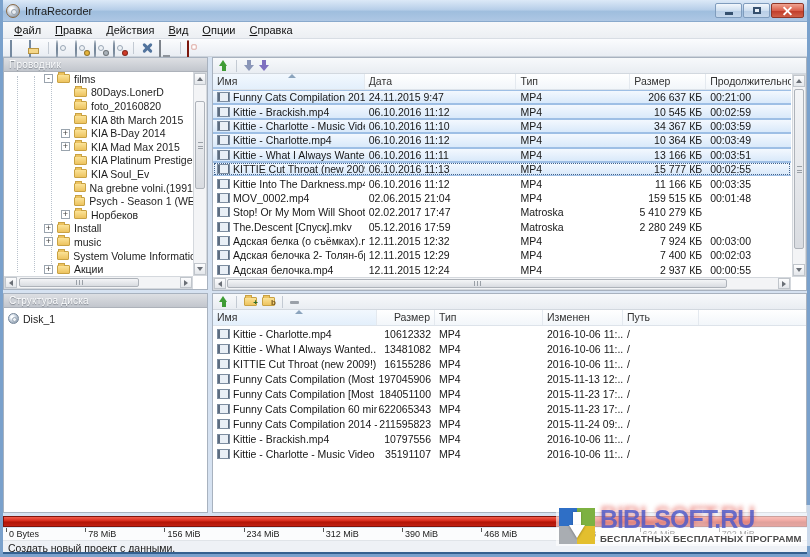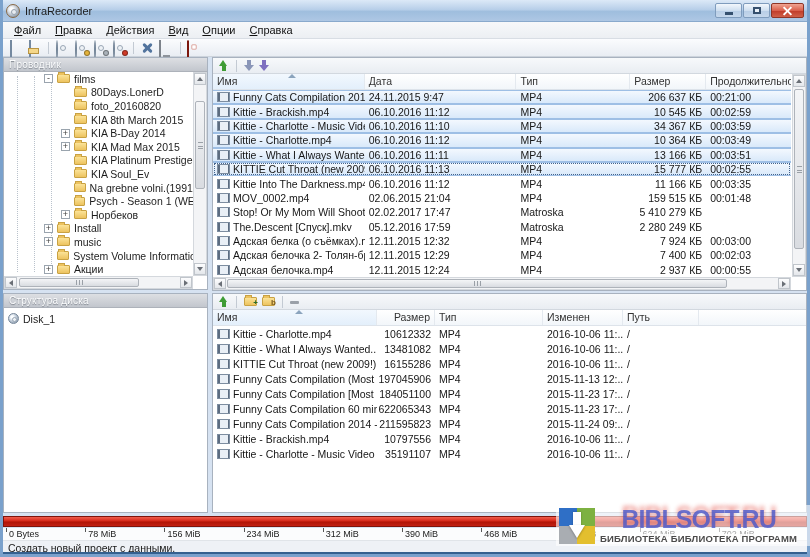--- a/index.html
+++ b/index.html
@@ -141,21 +141,21 @@
 
   
   .watermark{position:absolute;right:0;top:505px;width:254px;height:41px;background:rgba(255,255,255,.6);
     display:flex;align-items:center;gap:5px;padding:2px 2px 2px 3px;z-index:60;}
   .wm-logo{position:relative;width:36px;height:36px;flex:0 0 36px;display:grid;grid-template-columns:18px 18px;grid-template-rows:18px 18px;}
   .wm-sq1{background:#2f6fc6;} .wm-sq2{background:#7db141;} .wm-sq3{background:#a9adb2;} .wm-sq4{background:#e3bf2e;}
   .wm-arrow{position:absolute;left:10px;top:4px;width:16px;height:28px;}
   .wm-arrow::before{content:"";position:absolute;left:4px;top:0;width:8px;height:14px;background:#fff;box-shadow:0 0 2px rgba(0,0,0,.3);}
   .wm-arrow::after{content:"";position:absolute;left:0;top:13px;border-left:8px solid transparent;border-right:8px solid transparent;
     border-top:13px solid #fff;filter:drop-shadow(0 1px 1px rgba(0,0,0,.3));}
-  .wm-text{display:flex;flex-direction:column;line-height:1;text-align:center;}
+  .wm-text{display:flex;flex-direction:column;line-height:1;}
   .wm-title{font-size:25px;font-weight:bold;letter-spacing:-1px;color:rgba(72,88,202,.8);
     text-shadow:0 -4px 4px rgba(222,48,38,.45);}
   .wm-sub{font-size:9.5px;font-weight:bold;color:#4b4b4b;background:rgba(255,255,255,.85);letter-spacing:.2px;margin-top:2px;}
 </style>
 </head>
 <body>
 
 <div class="window">
 
   <div class="titlebar">
@@ -629,18 +629,18 @@
   <div class="watermark">
     <span class="wm-logo">
       <span class="wm-sq1"></span>
         <span class="wm-sq2"></span>
         <span class="wm-sq3"></span>
         <span class="wm-sq4"></span>
       <span class="wm-arrow"></span>
     </span>
     <span class="wm-text">
       <span class="wm-title">BIBLSOFT.RU</span>
-      <span class="wm-sub">БИБЛИОТЕКА БИБЛИОТЕКА ПРОГРАММ</span>
+      <span class="wm-sub">БЕСПЛАТНЫХ БЕСПЛАТНЫХ ПРОГРАММ</span>
     </span>
   </div>
 
   <div class="frame"></div>
 </div>
 
 </body></html>

